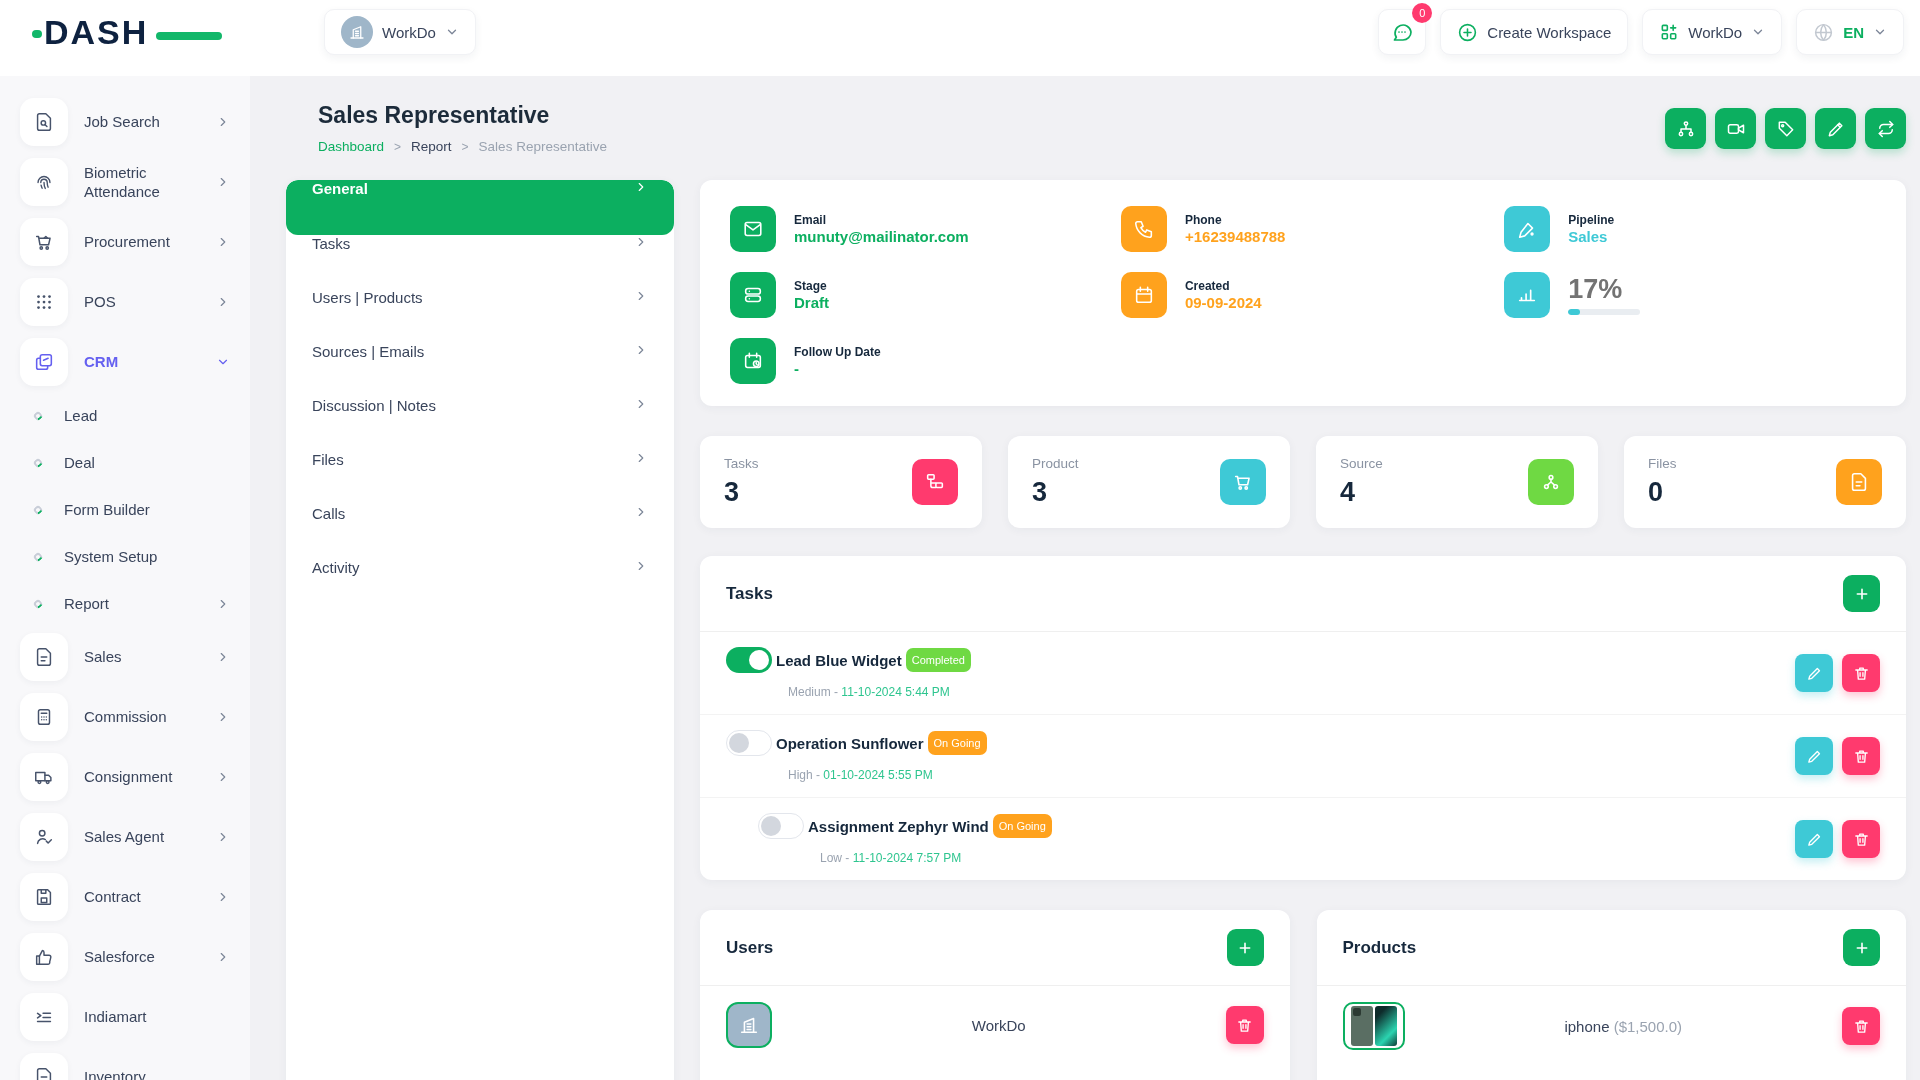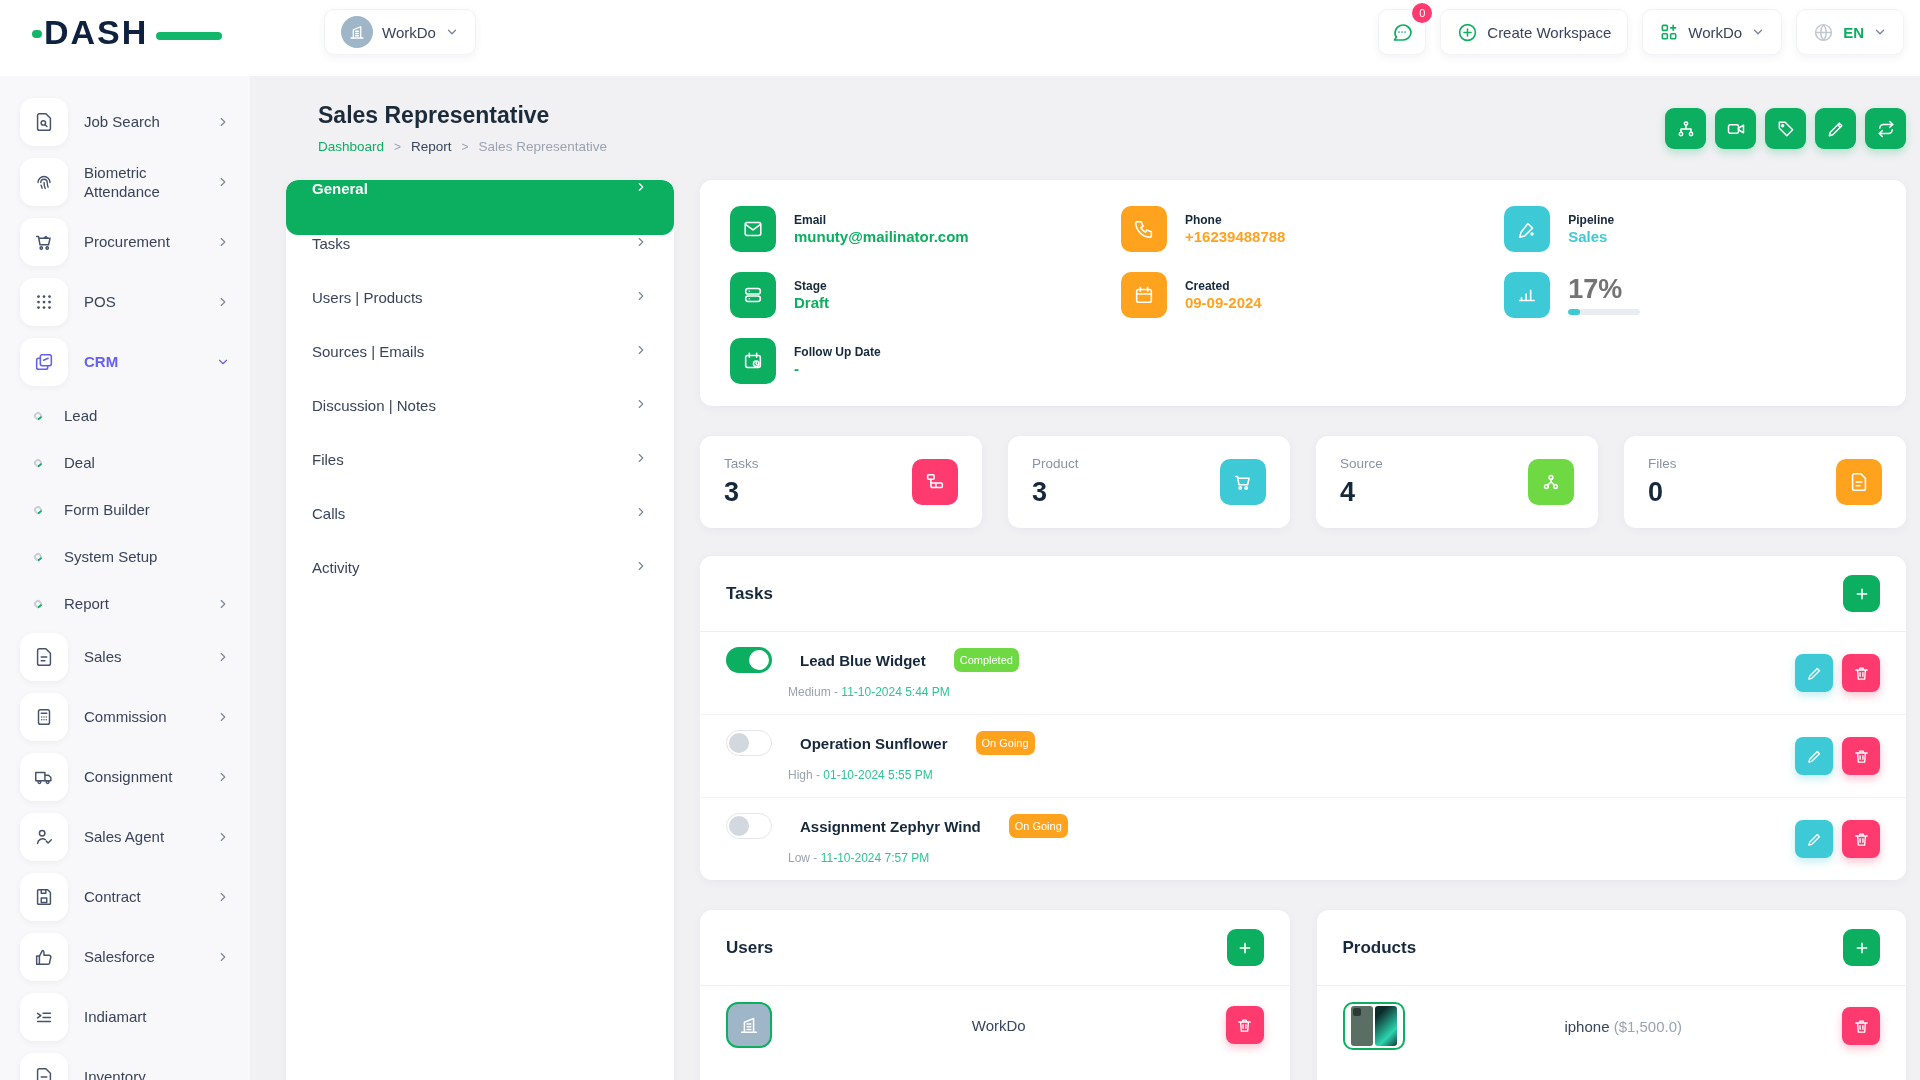--- a/index.html
+++ b/index.html
@@ -84,23 +84,23 @@
   .stat-value { font-size:27px; font-weight:bold; color:#16283c; margin-top:6px; }
   .stat-ic { margin-left:auto; width:46px; height:46px; border-radius:10px; display:flex; align-items:center; justify-content:center; color:#fff; }
 
   
   .tasks-card { margin-top:28px; }
   .card-head { display:flex; align-items:center; padding:19px 26px; border-bottom:1px solid #efefef; }
   .card-title { font-size:17px; font-weight:bold; color:#16283c; }
   .add-btn { margin-left:auto; width:37px; height:37px; border-radius:9px; background:#0caf60; color:#fff;
     display:flex; align-items:center; justify-content:center; font-size:20px; cursor:pointer; }
   .task-row { display:flex; align-items:center; padding:15px 26px; border-bottom:1px solid #f3f3f3; }
-  .task-row:last-child { border-bottom:none; }
+  .task-row:last-child { border-bottom:none;margin-left:32px; }
   .task-main { flex:1; }
-  .task-line1 { display:flex; align-items:center; gap:28px; }
+  .task-line1 { display:flex; align-items:center; gap:4px; }
   .task-name { font-size:15px; font-weight:bold; color:#16283c; }
   .badge { font-size:11px; color:#fff; padding:6px 6px; border-radius:7px; }
   .badge--green { background:#6fd943; } .badge--orange { background:#ffa21d; }
   .task-meta { margin-left:62px; margin-top:12px; font-size:12px; }
   .meta-pri { color:#9aa3b0; }
   .meta-date { color:#2ec58f; }
   .task-btns { display:flex; gap:9px; }
   .sq-btn { width:38px; height:38px; border-radius:8px; display:flex; align-items:center; justify-content:center; color:#fff; cursor:pointer; }
   .sq-cyan { background:#3ec9d6; box-shadow:0 4px 8px rgba(62,201,214,.3); }
   .sq-pink { background:#ff3a6e; box-shadow:0 4px 8px rgba(255,58,110,.3); }

